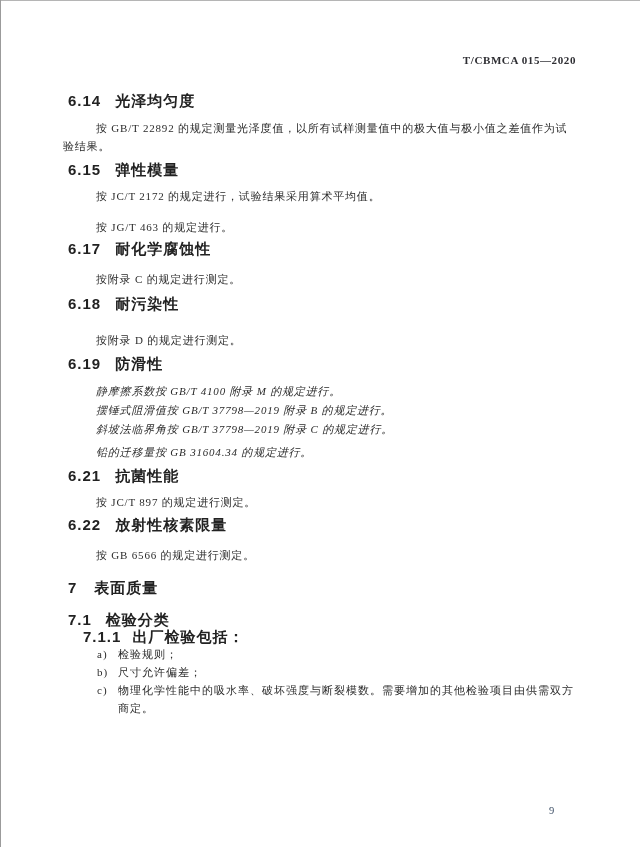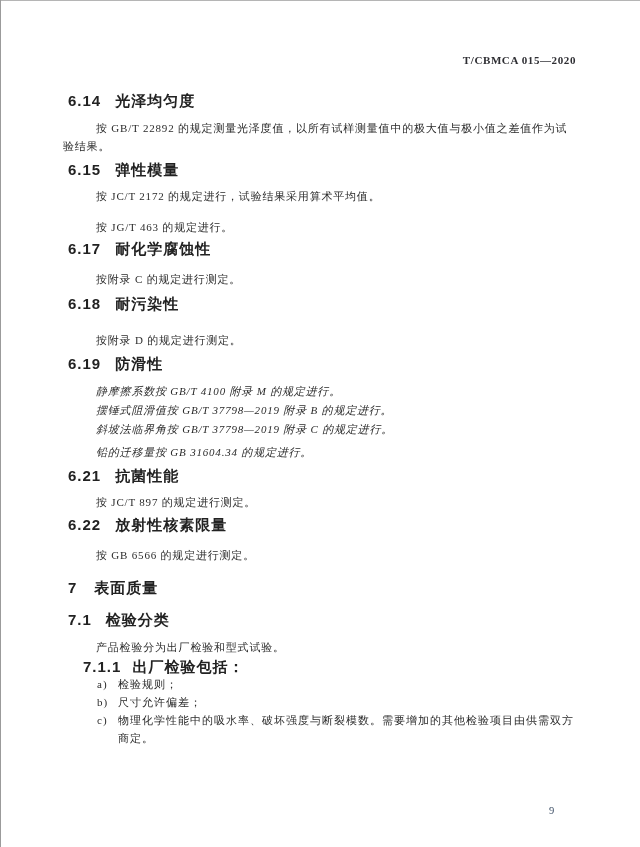--- a/index.html
+++ b/index.html
@@ -113,21 +113,20 @@
   </div>
   <p class="para" style="margin-top:15px">按 GB 6566 的规定进行测定。</p>
 
   <div class="h-ch" style="margin-top:17px">
     <span class="num">7</span><span class="ttl">表面质量</span>
   </div>
 
   <div class="h-sec" style="margin-top:19px">
     <span class="num">7.1</span><span class="ttl">检验分类</span>
   </div>
-  <p class="para" style="margin-top:12px">产品检验分为出厂检验和型式试验。</p>
 
   <div class="clause" style="margin-top:2px">
     <span class="num">7.1.1</span><span class="ttl">出厂检验包括：</span>
   </div>
 
   <div>
     <div class="li">
       <span class="marker">a)</span><span>检验规则；</span>
     </div>
     <div class="li">

